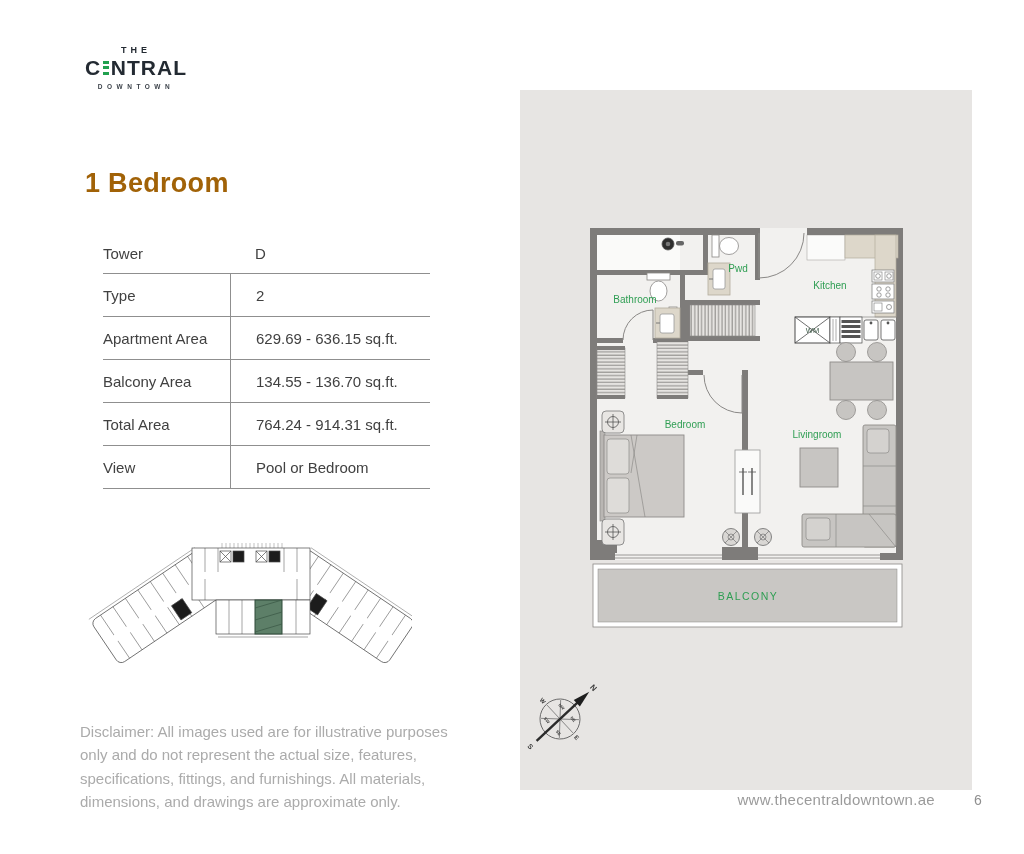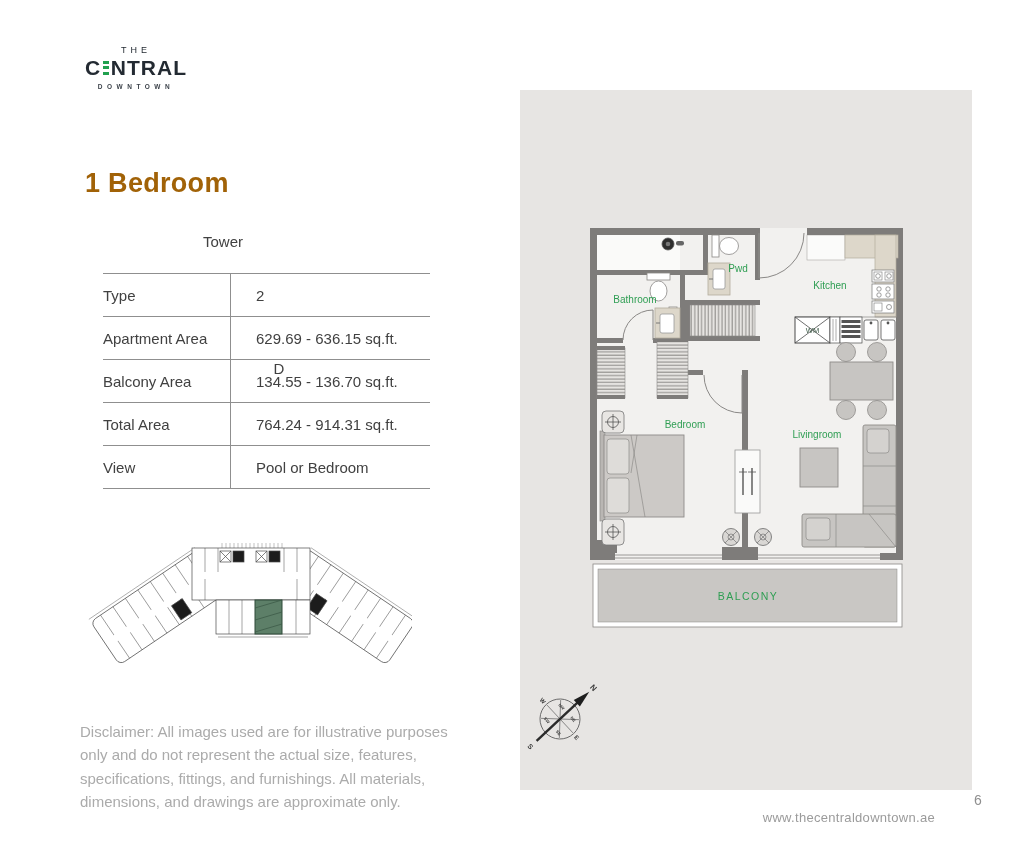--- a/index.html
+++ b/index.html
@@ -1,45 +1,45 @@
 <!DOCTYPE html>
 <html><head>
 <meta charset="utf-8">
 <style>
   html,body{margin:0;padding:0;background:#ffffff;}
   #page{position:relative;width:1024px;height:854px;background:#ffffff;overflow:hidden;
         font-family:"Liberation Sans",sans-serif;}
   
   .logo{position:absolute;left:85px;top:45px;width:102px;text-align:center;color:#232a32;}
-  .logo-the{font-size:9px;font-weight:400;letter-spacing:4px;color:#232a32;}
+  .logo-the{font-size:9px;font-weight:700;letter-spacing:4px;color:#232a32;}
   .logo-word{font-size:21px;font-weight:700;letter-spacing:1px;line-height:22px;margin-top:2px;color:#232a32;display:flex;align-items:center;justify-content:center;}
   .logo-ebars{display:inline-block;width:11px;height:14px;margin:0 1.5px;
       background:repeating-linear-gradient(180deg,#21a14f 0 3px,transparent 3px 5.5px);}
   .logo-town{font-size:6.5px;font-weight:700;letter-spacing:4.5px;margin-top:4px;color:#3c424a;}
   
   .heading{position:absolute;left:85px;top:168px;font-size:27px;font-weight:700;
            letter-spacing:.3px;color:#a16207;}
   
   .spec{position:absolute;left:103px;top:233px;width:327px;font-size:15px;color:#414141;}
   .spec-row{display:flex;height:42px;align-items:center;border-bottom:1px solid #8f8f8f;}
-  .spec-row:first-child{height:40px;flex-direction:column;}
+  .spec-row:first-child{height:40px;}
   .spec-label{width:127px;flex:0 0 127px;}
   .spec-value{flex:1;padding-left:25px;height:100%;display:flex;align-items:center;
               border-left:1px solid #8f8f8f;}
   .spec-row:first-child .spec-value{border-left:none;}
   
   .disclaimer{position:absolute;left:80px;top:720px;width:382px;font-size:15px;
               line-height:1.55;color:#ababab;}
   
   .panel{position:absolute;left:520px;top:90px;width:452px;height:700px;background:#e7e5e3;}
   .plan-svg{position:absolute;left:585px;top:225px;}
   .compass-svg{position:absolute;left:522px;top:663px;}
   .keyplan-svg{position:absolute;left:88px;top:542px;}
   
-  .footer-url{position:absolute;right:89px;top:810px;font-size:13px;color:#9b9b9b;letter-spacing:.3px;text-align:center;}
+  .footer-url{position:absolute;right:89px;top:791px;font-size:15px;color:#9b9b9b;letter-spacing:.3px;text-align:center;}
   .footer-page{position:absolute;left:974px;top:792px;font-size:14px;color:#8f8f8f;}
   svg text{font-family:"Liberation Sans",sans-serif;}
 </style>
 </head>
 <body>
 
 <div id="page">
 
   <div class="logo">
     <div class="logo-the">THE</div>

